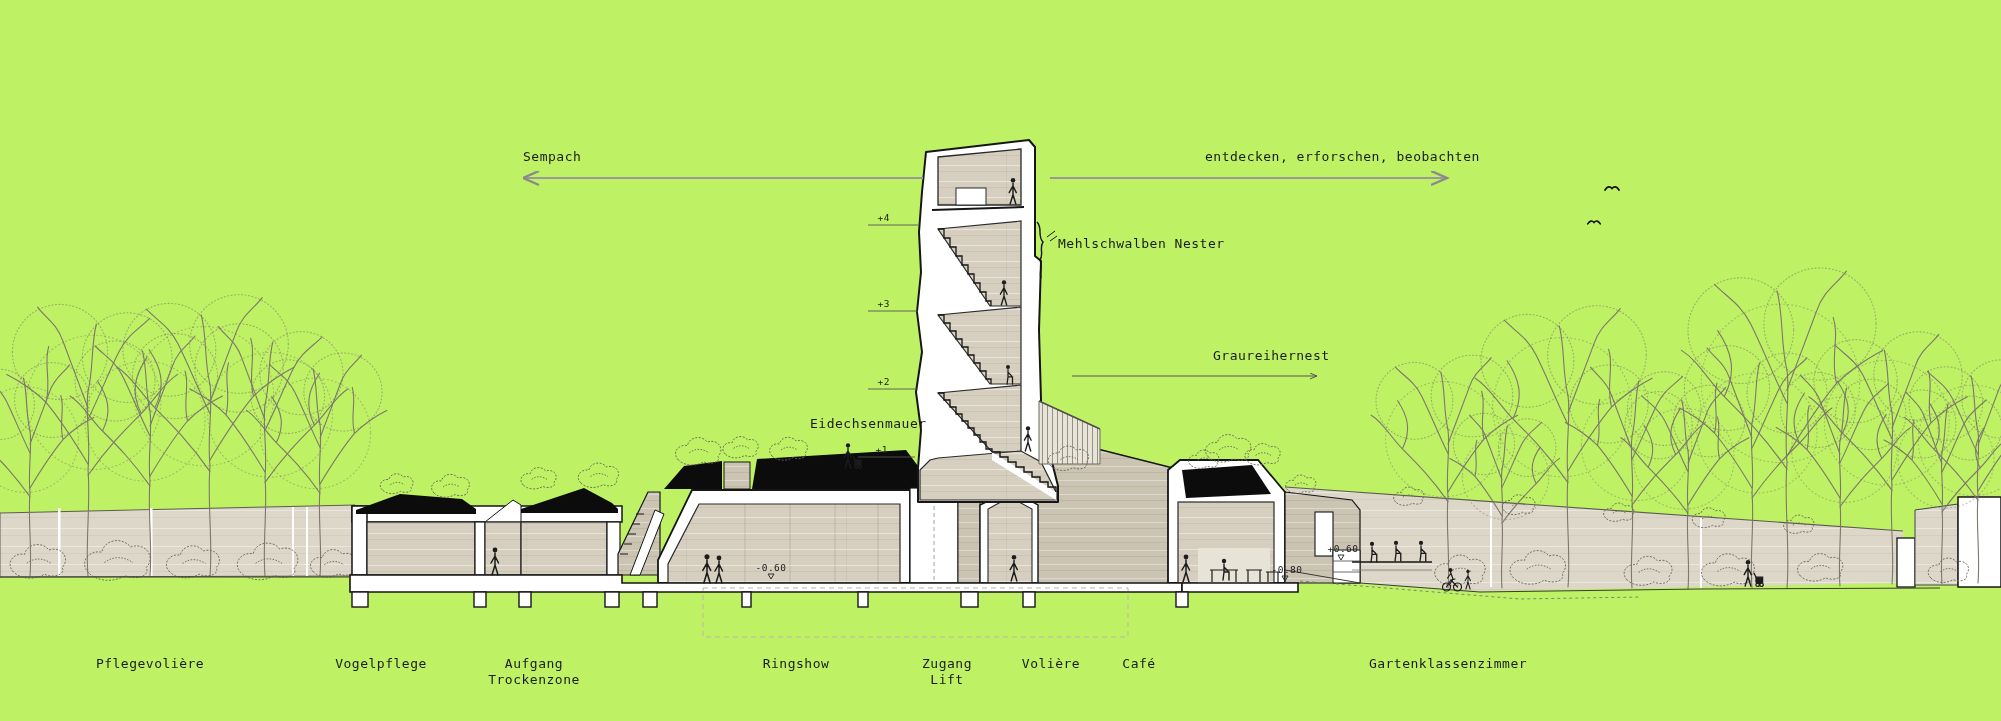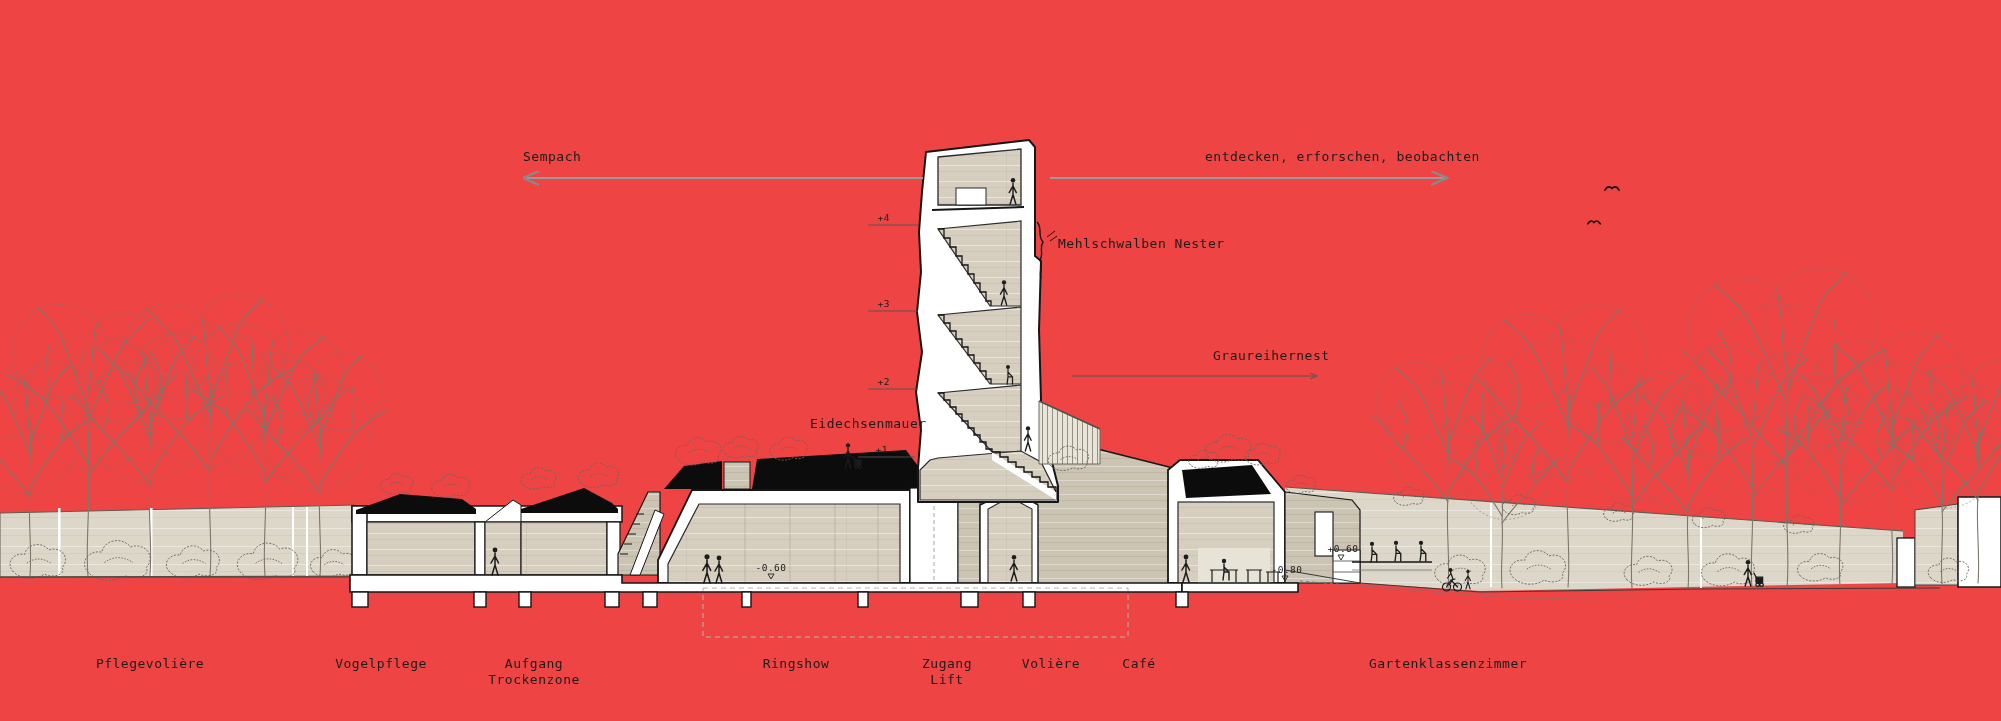--- a/index.html
+++ b/index.html
@@ -1,16 +1,16 @@
 <!DOCTYPE html>
 <html><head>
 <meta charset="utf-8">
 <style>
   html,body{margin:0;padding:0;background:#ffffff;}
-  .stage{position:relative;width:2001px;height:721px;background:#ef4444;overflow:hidden;}
+  .stage{position:relative;width:2001px;height:721px;background:#bef264;overflow:hidden;}
   svg{display:block;}
   text{font-family:"DejaVu Sans Mono", monospace;fill:#1c1c1c;letter-spacing:0.5px;}
   .lbl{font-size:13px;}
   .room{font-size:13px;text-anchor:middle;}
   .lvl{font-size:9.5px;text-anchor:end;}
   .elev{font-size:9.5px;text-anchor:middle;}
 </style>
 </head>
 <body>
 

